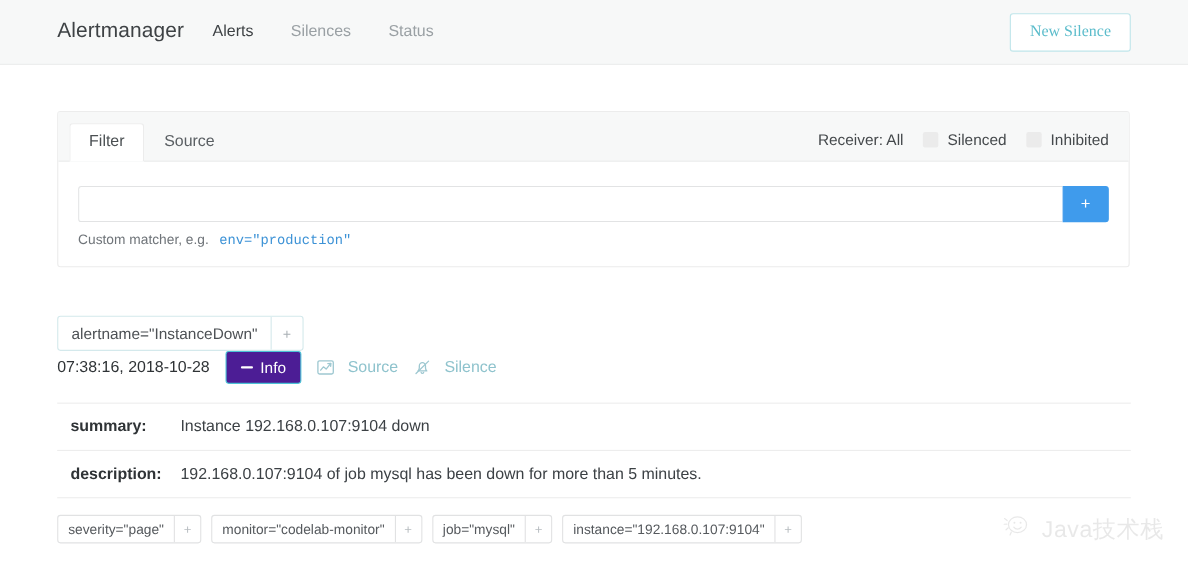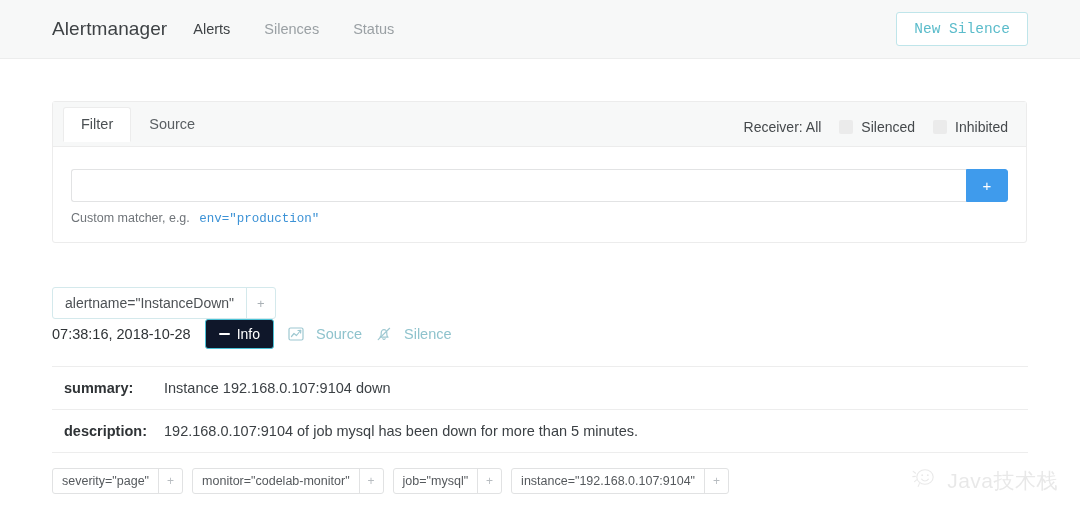--- a/index.html
+++ b/index.html
@@ -46,21 +46,21 @@
   }
   .nav-link.active {
     color: #3e4245;
   }
   .nav-spacer { flex: 1; }
   .btn-new-silence {
     border: 1px solid #bfe5ea;
     background: #ffffff;
     color: #5bbccb;
     font-size: 14.5px;
-    font-family: Liberation Mono, monospace;
+    font-family: Liberation Serif, serif;
     padding: 8px 17px;
     border-radius: 3px;
     cursor: pointer;
     white-space: nowrap;
   }
 
   
   .page {
     padding: 42px 52px 0 52px;
     box-sizing: border-box;
@@ -79,21 +79,21 @@
     border-bottom: 1px solid #ececec;
     height: 45px;
     display: flex;
     align-items: flex-end;
     padding: 0 18px 0 10px;
     box-sizing: border-box;
     position: relative;
   }
   .tabs {
     display: flex;
-    align-items: center;
+    align-items: flex-end;
     height: 100%;
   }
   .tab {
     font-size: 14.5px;
     color: #5a5f63;
     padding: 8px 17px 9px 17px;
     margin-bottom: -1px;
     cursor: pointer;
     border: 1px solid transparent;
     border-radius: 3px 3px 0 0;
@@ -221,21 +221,21 @@
     display: flex;
     align-items: center;
     gap: 14px;
   }
   .timestamp {
     font-size: 14.5px;
     color: #2f3336;
     white-space: nowrap;
   }
   .btn-info {
-    background: #0f172a;
+    background: #4c1d95;
     border: 1px solid #4cc2d6;
     color: #ffffff;
     font-size: 14px;
     font-family: "Liberation Sans", sans-serif;
     border-radius: 3px;
     padding: 6px 13px;
     cursor: pointer;
     display: inline-flex;
     align-items: center;
     gap: 7px;

